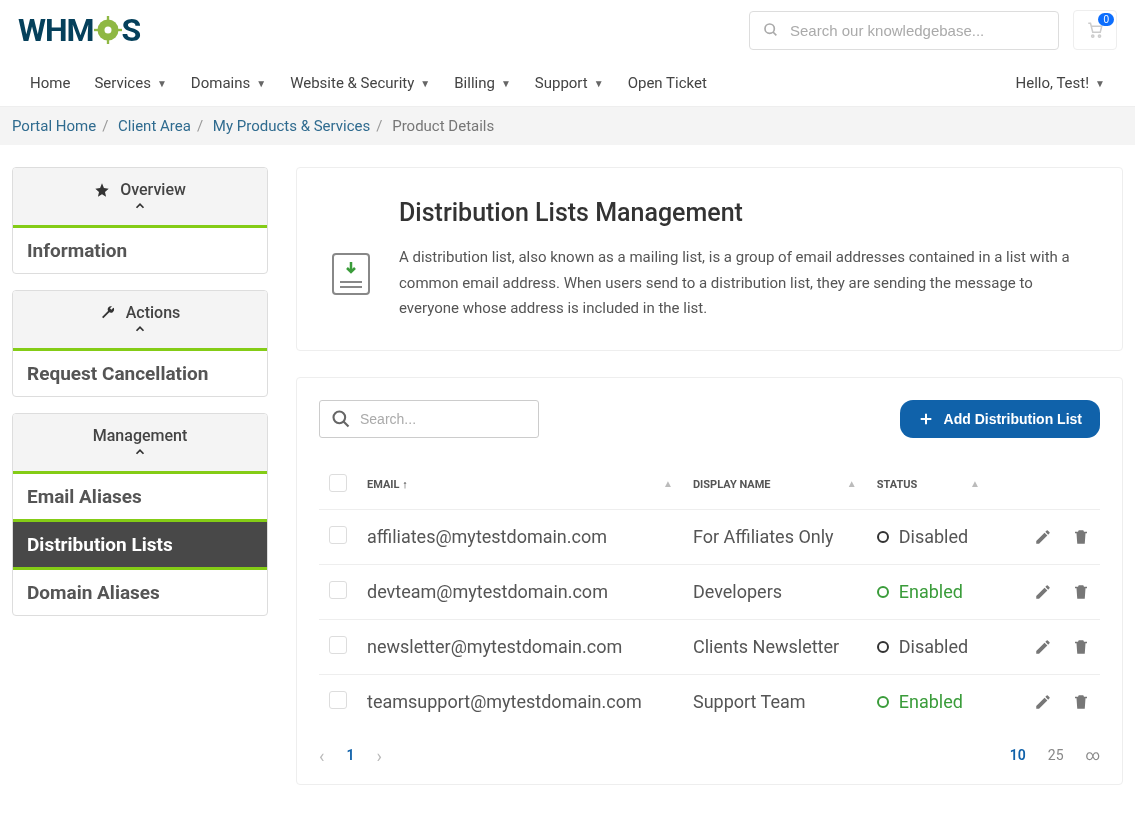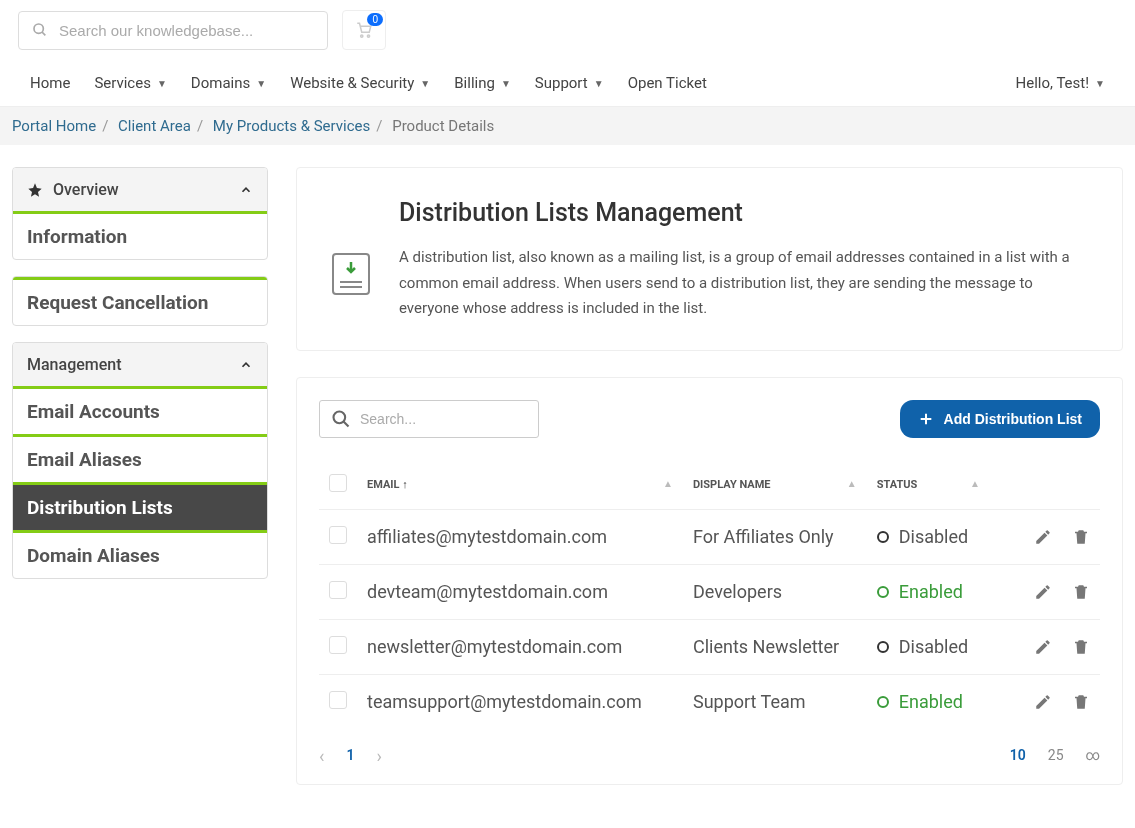--- a/index.html
+++ b/index.html
@@ -20,21 +20,21 @@
 .nav-left, .nav-right { display: flex; }
 .nav-item { padding: 14px 12px; color: #444; font-size: 15px; cursor: pointer; display: flex; align-items: center; gap: 6px; }
 .caret { font-size: 10px; color: #666; }
 .breadcrumb { background: #f4f4f4; padding: 10px 12px; font-size: 15px; }
 .breadcrumb a { color: #2f6b8f; text-decoration: none; }
 .breadcrumb .sep { color: #999; margin: 0 6px; }
 .breadcrumb .current { color: #777; }
 .layout { display: flex; gap: 28px; padding: 22px 12px 30px; align-items: flex-start; }
 .sidebar { width: 256px; flex-shrink: 0; }
 .panel { border: 1px solid #ddd; border-radius: 4px; margin-bottom: 16px; background: #fff; overflow: hidden; }
-.panel-hdr { background: #f4f4f4; padding: 12px 14px; display: flex; justify-content: space-between; align-items: center; font-size: 16px; font-weight: 500; color: #444; cursor: pointer; }
+.panel-hdr { background: #f4f4f4; padding: 12px 14px; display: flex; justify-content: space-between; align-items: center; font-size: 16px; font-weight: 500; color: #444; cursor: pointer; flex-direction: column; }
 .panel-hdr .left { display: flex; align-items: center; gap: 10px; }
 .panel-item { padding: 11px 14px; border-top: 3px solid #84cc16; color: #555; font-size: 19px; cursor: pointer; font-weight: bold; }
 .panel-item.active { background: #484848; color: #fff; }
 .main { flex: 1; }
 .card { border: 1px solid #eee; border-radius: 4px; padding: 30px 34px 28px; background: #fff; margin-bottom: 26px; }
 .card-head { display: flex; gap: 28px; }
 .card-icon { flex-shrink: 0; margin-top: 54px; }
 .page-title { font-size: 25px; font-weight: 500; color: #333; margin-bottom: 18px; }
 .page-desc { color: #555; line-height: 1.7; font-size: 15px; }
 .toolbar-card { border: 1px solid #eee; border-radius: 4px; background: #fff; padding: 22px 22px 0; }
@@ -65,20 +65,34 @@
 .pag-num { color: #1062aa; font-weight: 600; cursor: pointer; }
 .pag-size { color: #888; cursor: pointer; }
 .pag-size.active { color: #1062aa; font-weight: 600; }
 .footer { text-align: center; padding: 30px 0 20px; color: #555; font-size: 15px; }
 svg { display: block; }
 </style>
 </head>
 <body>
 
 <div class="header-top">
+  <div class="logo">
+    <span class="logo-text"><span class="logo-w1">WHM</span></span>
+      <svg class="logo-gear" viewBox="0 0 24 24">
+        <circle cx="12" cy="12" r="9" fill="#8fb843"></circle>
+        <circle cx="12" cy="12" r="3" fill="#fff"></circle>
+        <g fill="#8fb843">
+          <rect x="11" y="0" width="2" height="4"></rect>
+          <rect x="11" y="20" width="2" height="4"></rect>
+          <rect x="0" y="11" width="4" height="2"></rect>
+          <rect x="20" y="11" width="4" height="2"></rect>
+        </g>
+      </svg>
+      <span class="logo-text"><span class="logo-w1">S</span></span>
+  </div>
   <div class="header-right">
     <div class="search-wrap">
       <span class="search-icon-hdr">
           <svg width="16" height="16" viewBox="0 0 24 24" fill="none" stroke="currentColor" stroke-width="2.5">
             <circle cx="10" cy="10" r="7"></circle>
             <line x1="20" y1="20" x2="15" y2="15"></line>
           </svg>
         </span>
       <input class="search-input" placeholder="Search our knowledgebase..." style="">
     </div>
@@ -149,33 +163,43 @@
             <span>Overview</span>
           </div>
         <svg width="14" height="14" viewBox="0 0 24 24" fill="none" stroke="#333" stroke-width="3">
             <path d="M6 15l6-6 6 6"></path>
           </svg>
       </div>
       <div class="panel-item">Information</div>
     </div>
 
     <div class="panel">
+      <div class="panel-hdr">
+        <div class="left">
+            <svg width="16" height="16" viewBox="0 0 24 24" fill="#333">
+              <path d="M21 5a5 5 0 01-7 6L5 20l-2-2 9-9a5 5 0 016-7l-3 3 2 2 3-3z"></path>
+            </svg>
+            <span>Actions</span>
+          </div>
+        <svg width="14" height="14" viewBox="0 0 24 24" fill="none" stroke="#333" stroke-width="3">
+            <path d="M6 15l6-6 6 6"></path>
+          </svg>
+      </div>
       <div class="panel-item">Request Cancellation</div>
     </div>
 
     <div class="panel">
       <div class="panel-hdr">
         <div class="left">
             <span>Management</span>
           </div>
         <svg width="14" height="14" viewBox="0 0 24 24" fill="none" stroke="#333" stroke-width="3">
             <path d="M6 15l6-6 6 6"></path>
           </svg>
       </div>
-      <div class="panel-item">Email Accounts</div>
       <div class="panel-item">Email Aliases</div>
       <div class="panel-item active">Distribution Lists</div>
       <div class="panel-item">Domain Aliases</div>
     </div>
   </div>
 
   <div class="main">
     <div class="card">
       <div class="card-head">
         <div class="card-icon">

